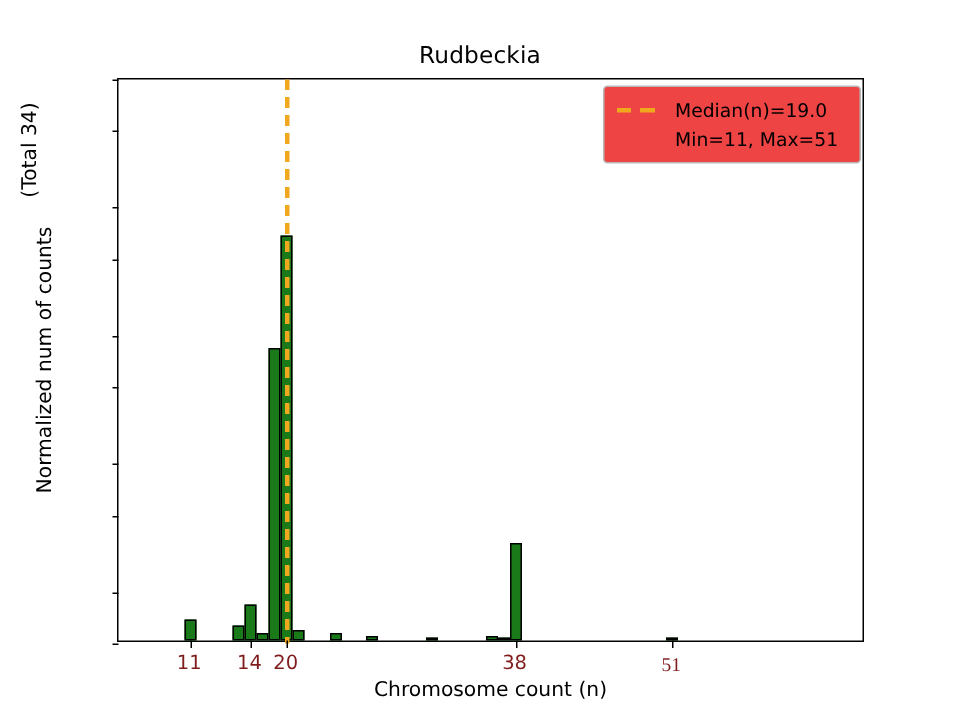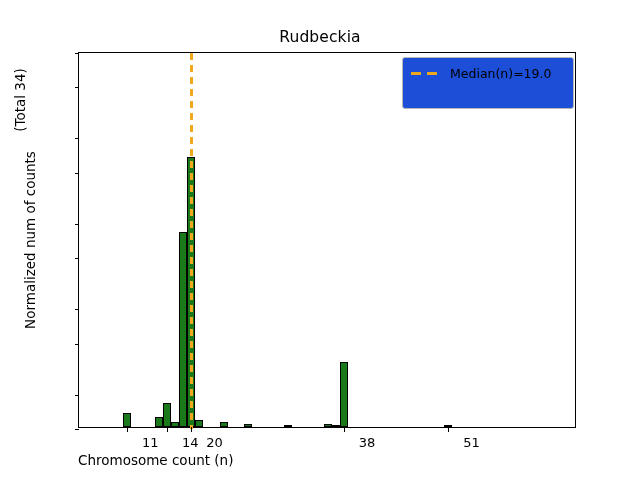--- a/index.html
+++ b/index.html
@@ -50,29 +50,28 @@
     border-top:1.3px solid #000;
   }
 
   
   .xtick{
     position:absolute;bottom:-4.5px;height:4.5px;width:0;
     border-left:1.3px solid #000;
   }
   .xlabel{
     position:absolute;
-    font-size:13px;color:#000000;
+    font-size:13px;color:#7f1d1d;
     transform:translateX(-50%);
     white-space:nowrap;
-    margin-left:24px;
   }
 
   #xaxis-title{
     position:absolute;left:78px;top:452px;width:498px;
-    font-size:13.5px;color:#000;
+    text-align:center;font-size:13.5px;color:#000;
   }
   #yaxis-title{
     position:absolute;
     left:-160px;top:232px;
     width:380px;text-align:center;
     font-size:13.5px;color:#000;
     transform:rotate(-90deg);
     transform-origin:center center;
   }
   #yaxis-subtitle{
@@ -80,21 +79,21 @@
     left:-100px;top:92px;
     width:240px;text-align:center;
     font-size:13.5px;color:#000;
     transform:rotate(-90deg);
     transform-origin:center center;
   }
 
   
   #legend{
     position:absolute;left:402px;top:57px;
-    background:#1d4ed8;
+    background:#ef4444;
     border:1px solid #b8b8b8;
     border-radius:3px;
     padding:6px 8px 6px 8px;
     box-sizing:border-box;
     width:172px;
   }
   .legend-row{display:flex;align-items:center;height:19px;}
   .legend-swatch{
     width:30px;height:3.2px;margin-right:9px;flex:0 0 30px;
     background:repeating-linear-gradient(
@@ -149,30 +148,31 @@
         <div class="xtick" style="left: 369.484px;"></div>
       </div>
   </div>
 
   <div id="labels-y"></div>
   <div id="labels-x">
       <div class="xlabel" style="left: 126.194px; top: 435px;">11</div>
       <div class="xlabel" style="left: 166.355px; top: 435px;">14</div>
       <div class="xlabel" style="left: 190.452px; top: 435px;">20</div>
       <div class="xlabel" style="left: 343.065px; top: 435px; text-align: right;">38</div>
-      <div class="xlabel" style="left: 447.484px; top: 435px;">51</div>
+      <div class="xlabel" style="left: 447.484px; top: 435px; font-family: Liberation Serif, serif;">51</div>
     </div>
 
   <div id="xaxis-title">Chromosome count (n)</div>
   <div id="yaxis-title">Normalized num of counts</div>
   <div id="yaxis-subtitle">(Total 34)</div>
 
   <div id="legend">
     <div class="legend-row">
       <div class="legend-swatch"></div>
       <div class="legend-text">Median(n)=19.0</div>
     </div>
     <div class="legend-row">
       <div class="legend-swatch blank"></div>
+      <div class="legend-text">Min=11, Max=51</div>
     </div>
   </div>
 
 </div>
 
 </body></html>

